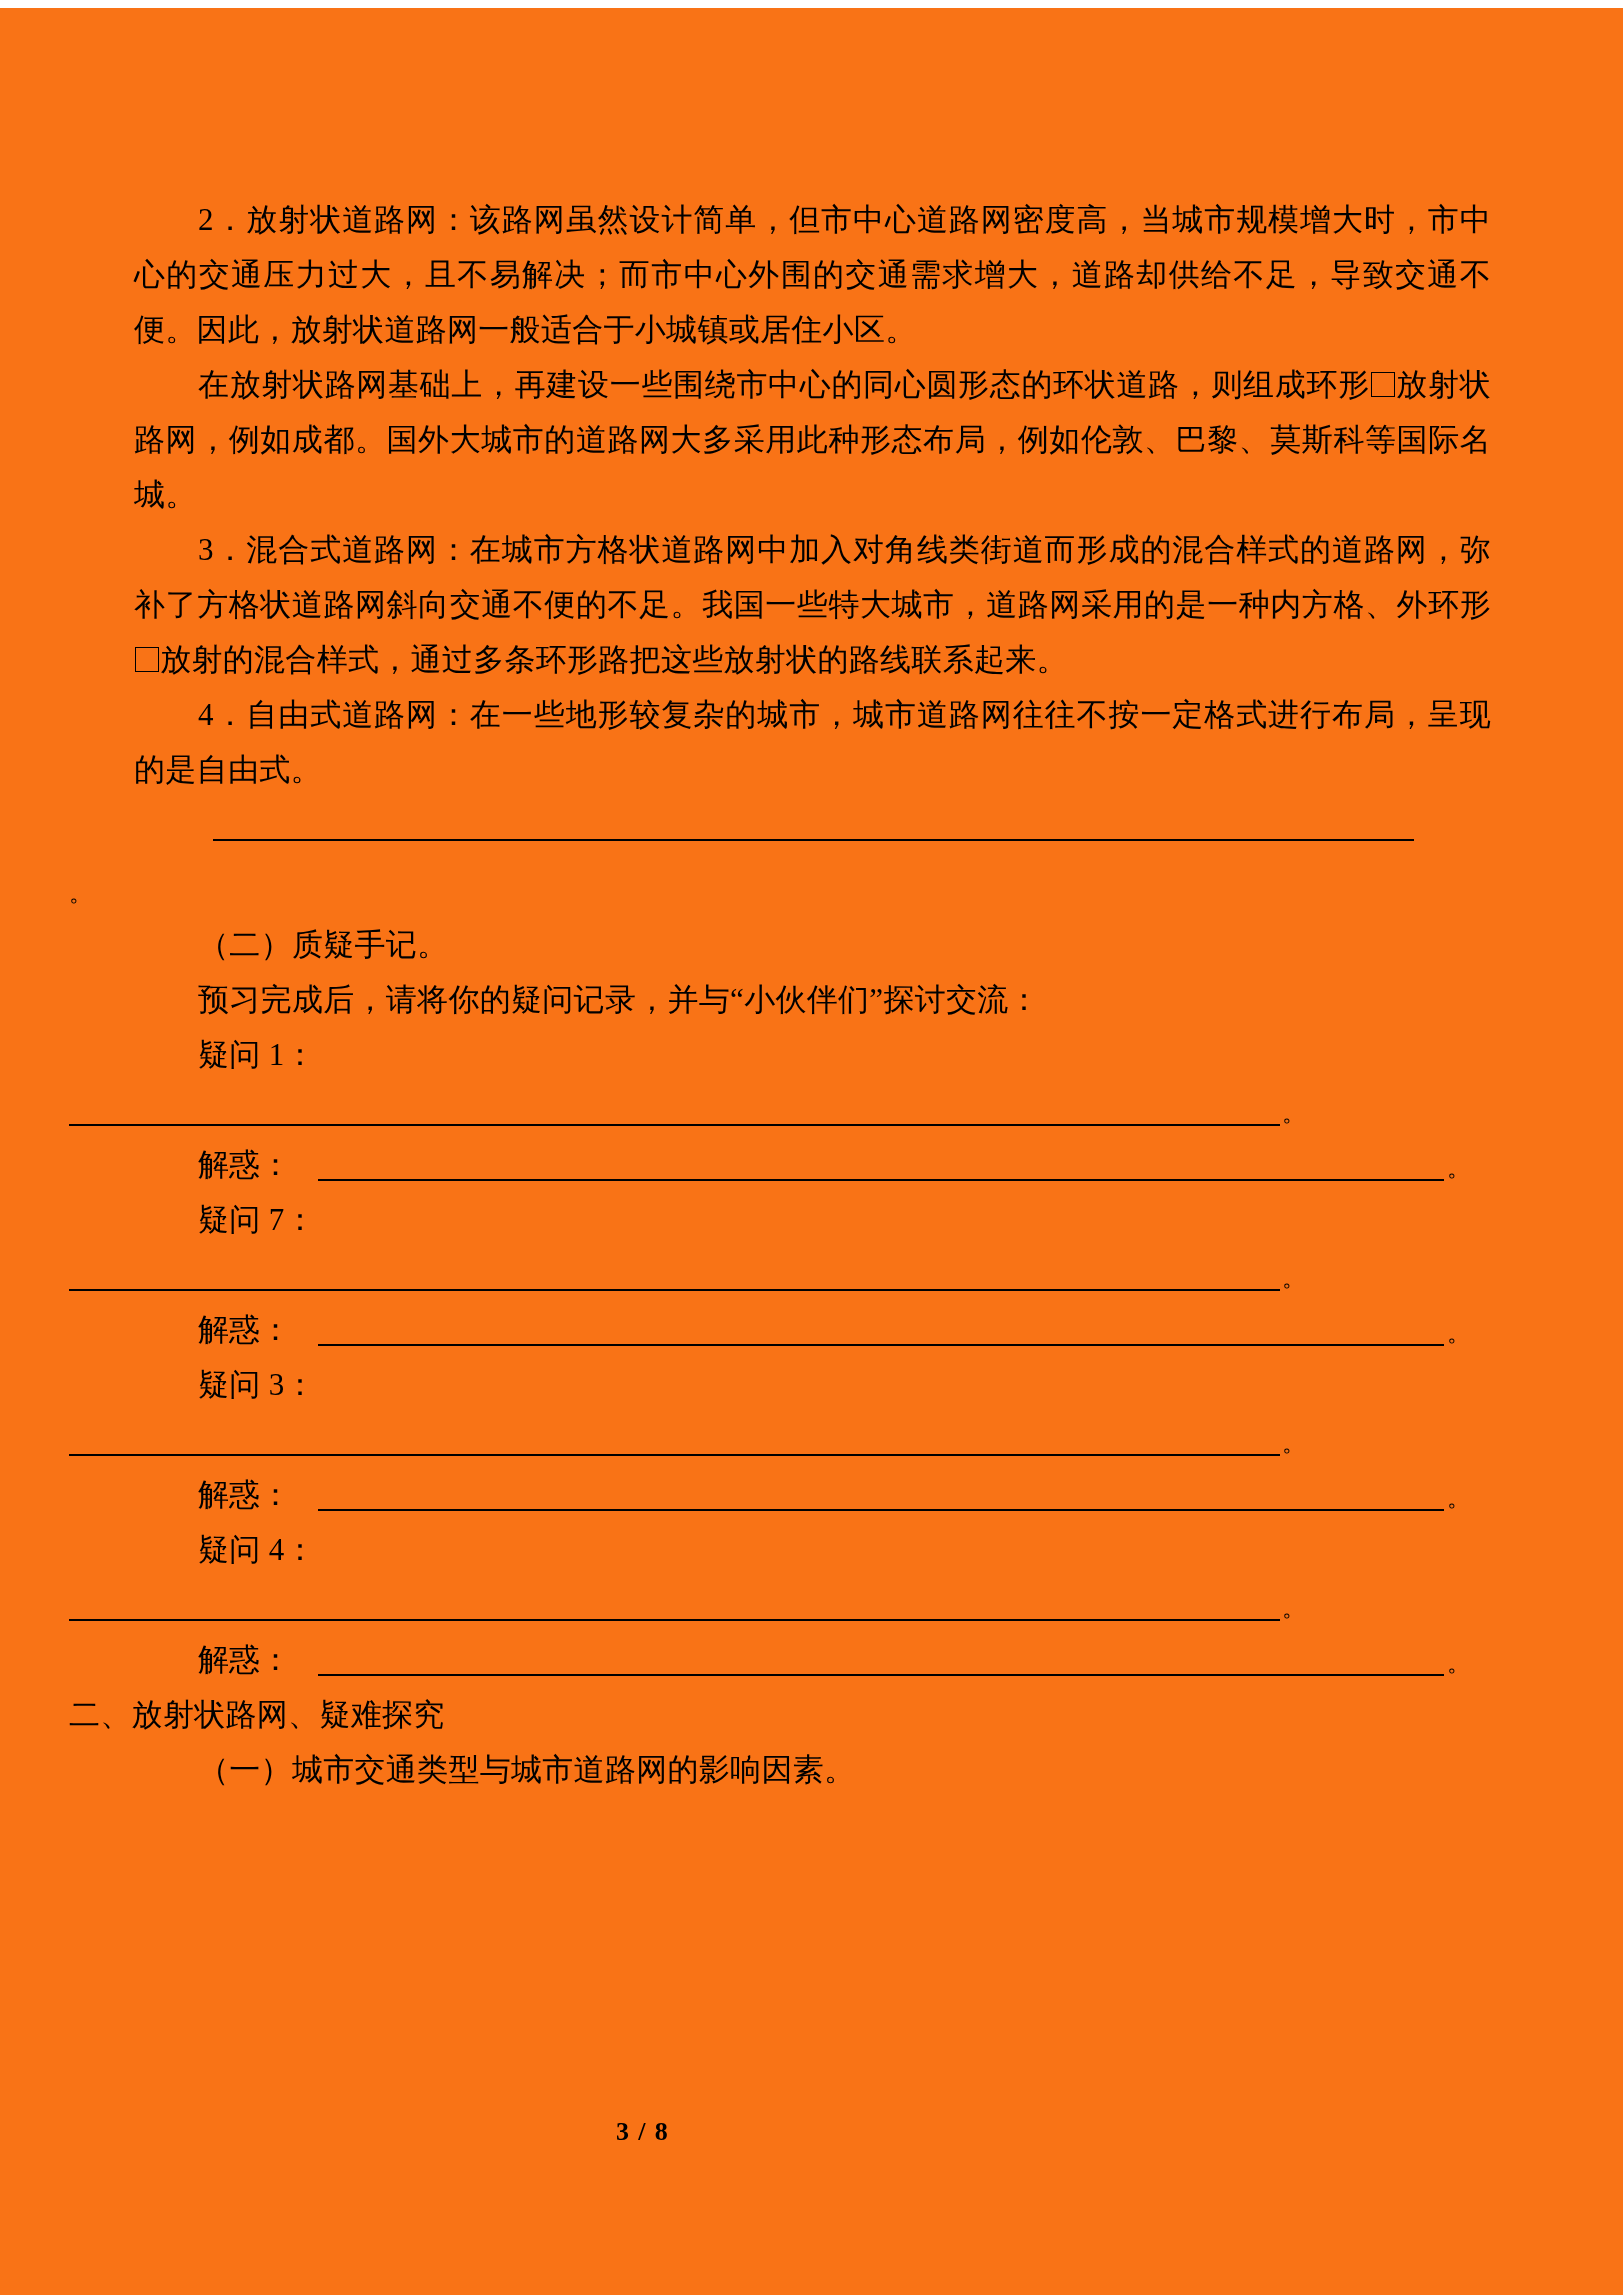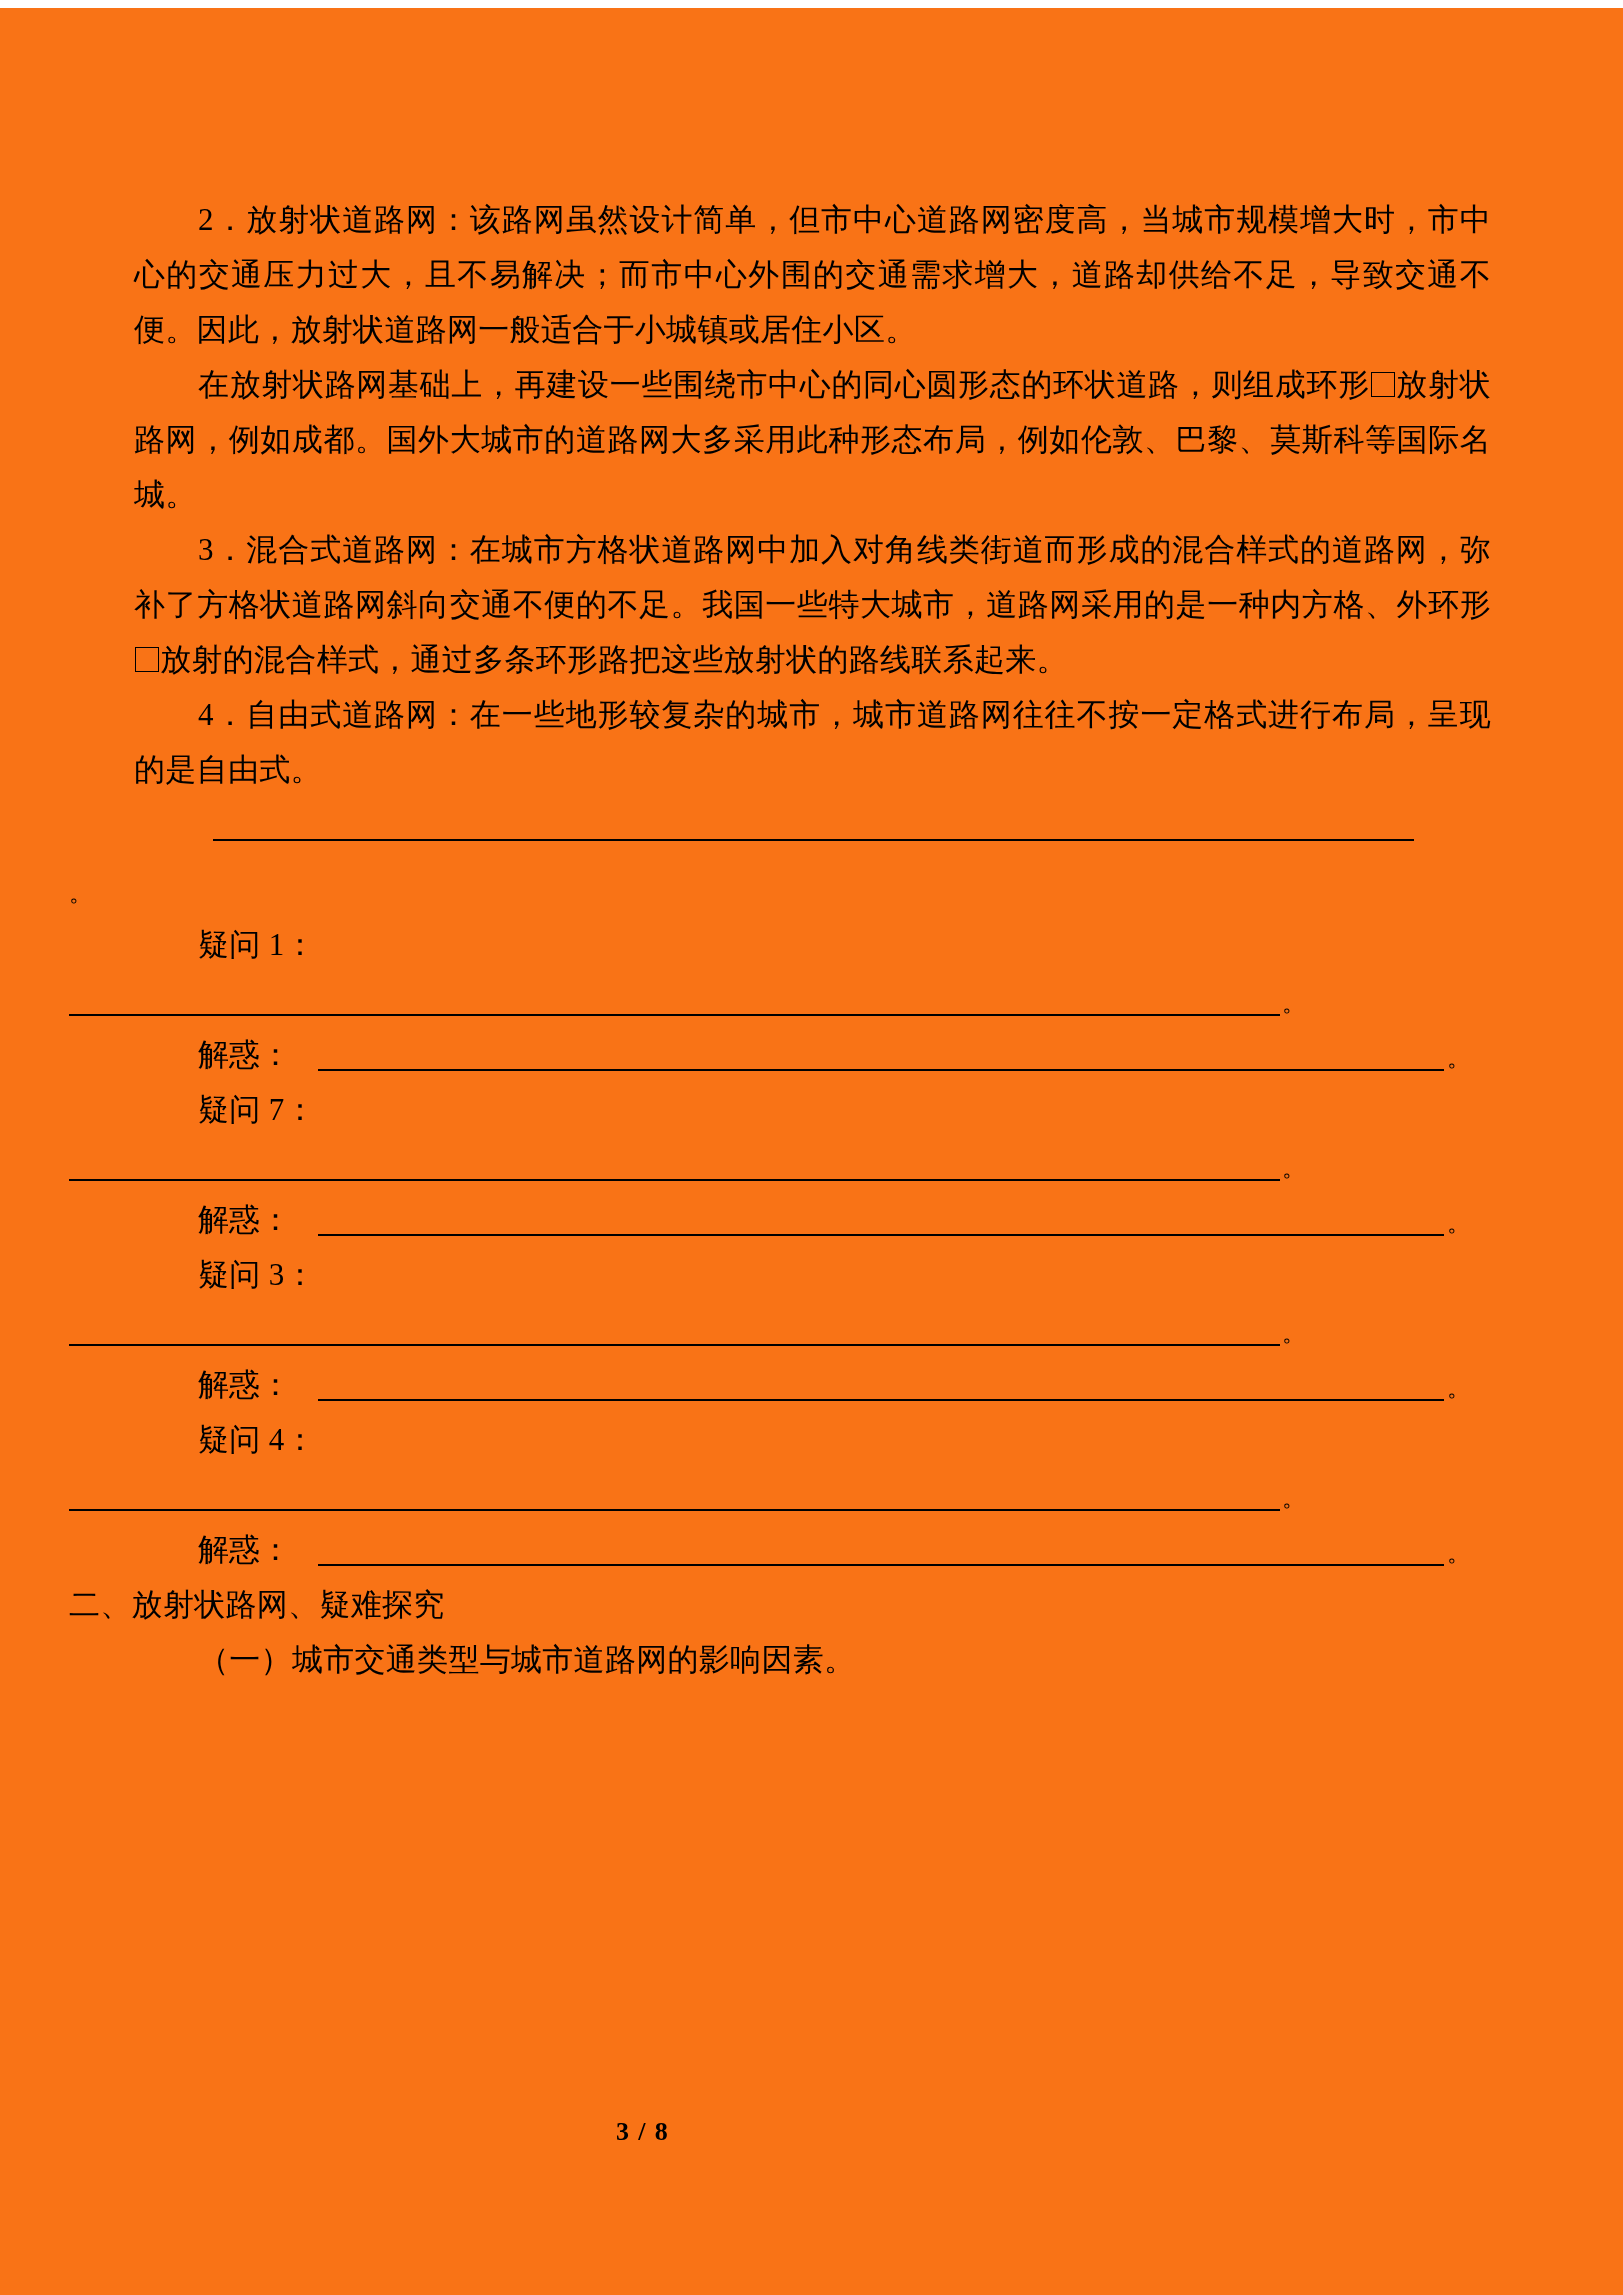--- a/index.html
+++ b/index.html
@@ -115,20 +115,22 @@
     <div class="blank-row">
       <span class="rule" style="left:79px; width:1201px;"></span>
     </div>
 
     <div class="spacer-xs"></div>
 
     <div class="blank-row">
       <span class="period-mark" style="left:-65px;">。</span>
     </div>
 
+    <p class="para indent">（二）质疑手记。</p>
+    <p class="para indent">预习完成后，请将你的疑问记录，并与“小伙伴们”探讨交流：</p>
 
     <p class="para indent">疑问 1：</p>
     <div class="blank-row">
       <span class="rule" style="left:-65px; width:1211px;"></span>
       <span class="period-mark" style="left:1148px;">。</span>
     </div>
     <div class="blank-row">
       <span class="label-inline">解惑：</span>
       <span class="rule" style="left:184px; width:1126px;"></span>
       <span class="period-mark" style="left:1313px;">。</span>

